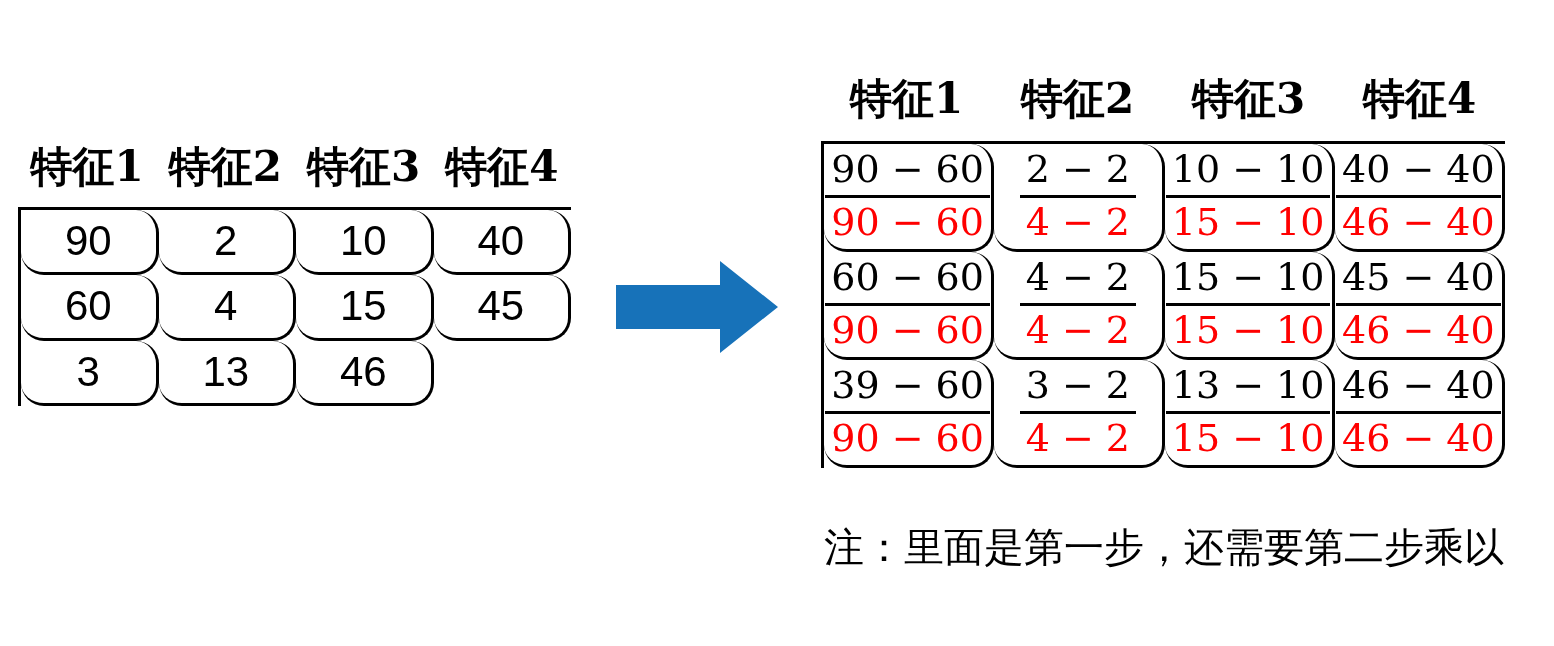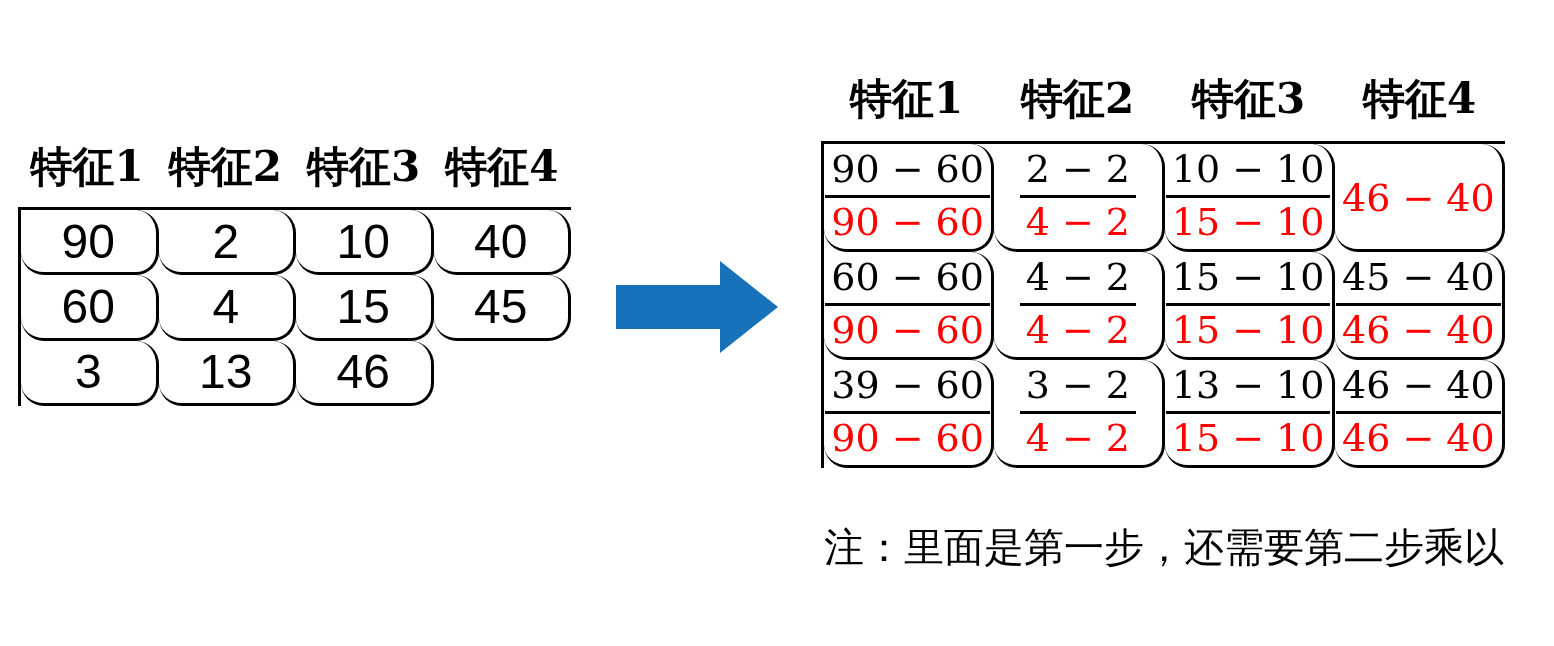--- a/index.html
+++ b/index.html
@@ -48,21 +48,21 @@
     align-items: center;
     justify-content: center;
     box-sizing: border-box;
     border-radius: 23px;
   }
 
   #left-table {
     left: 18px; top: 207px; width: 553px; height: 199px;
     grid-template-rows: repeat(3, 1fr);
     font-family: "Liberation Sans", sans-serif;
-    font-size: 48px;
+    font-size: 42px;
   }
 
   #right-table {
     left: 821px; top: 141px; width: 684px; height: 327px;
     grid-template-rows: repeat(3, 1fr);
     font-size: 38px;
   }
 
   
   .frac { display: inline-block; text-align: center; }
@@ -143,20 +143,21 @@
       </div>
     </div>
     <div>
       <div class="frac">
         <div class="num">10 − 10</div>
         <div class="den">15 − 10</div>
       </div>
     </div>
     <div>
       <div class="frac">
+        <div class="num">40 − 40</div>
         <div class="den">46 − 40</div>
       </div>
     </div>
 
     <div>
       <div class="frac">
         <div class="num">60 − 60</div>
         <div class="den">90 − 60</div>
       </div>
     </div>

